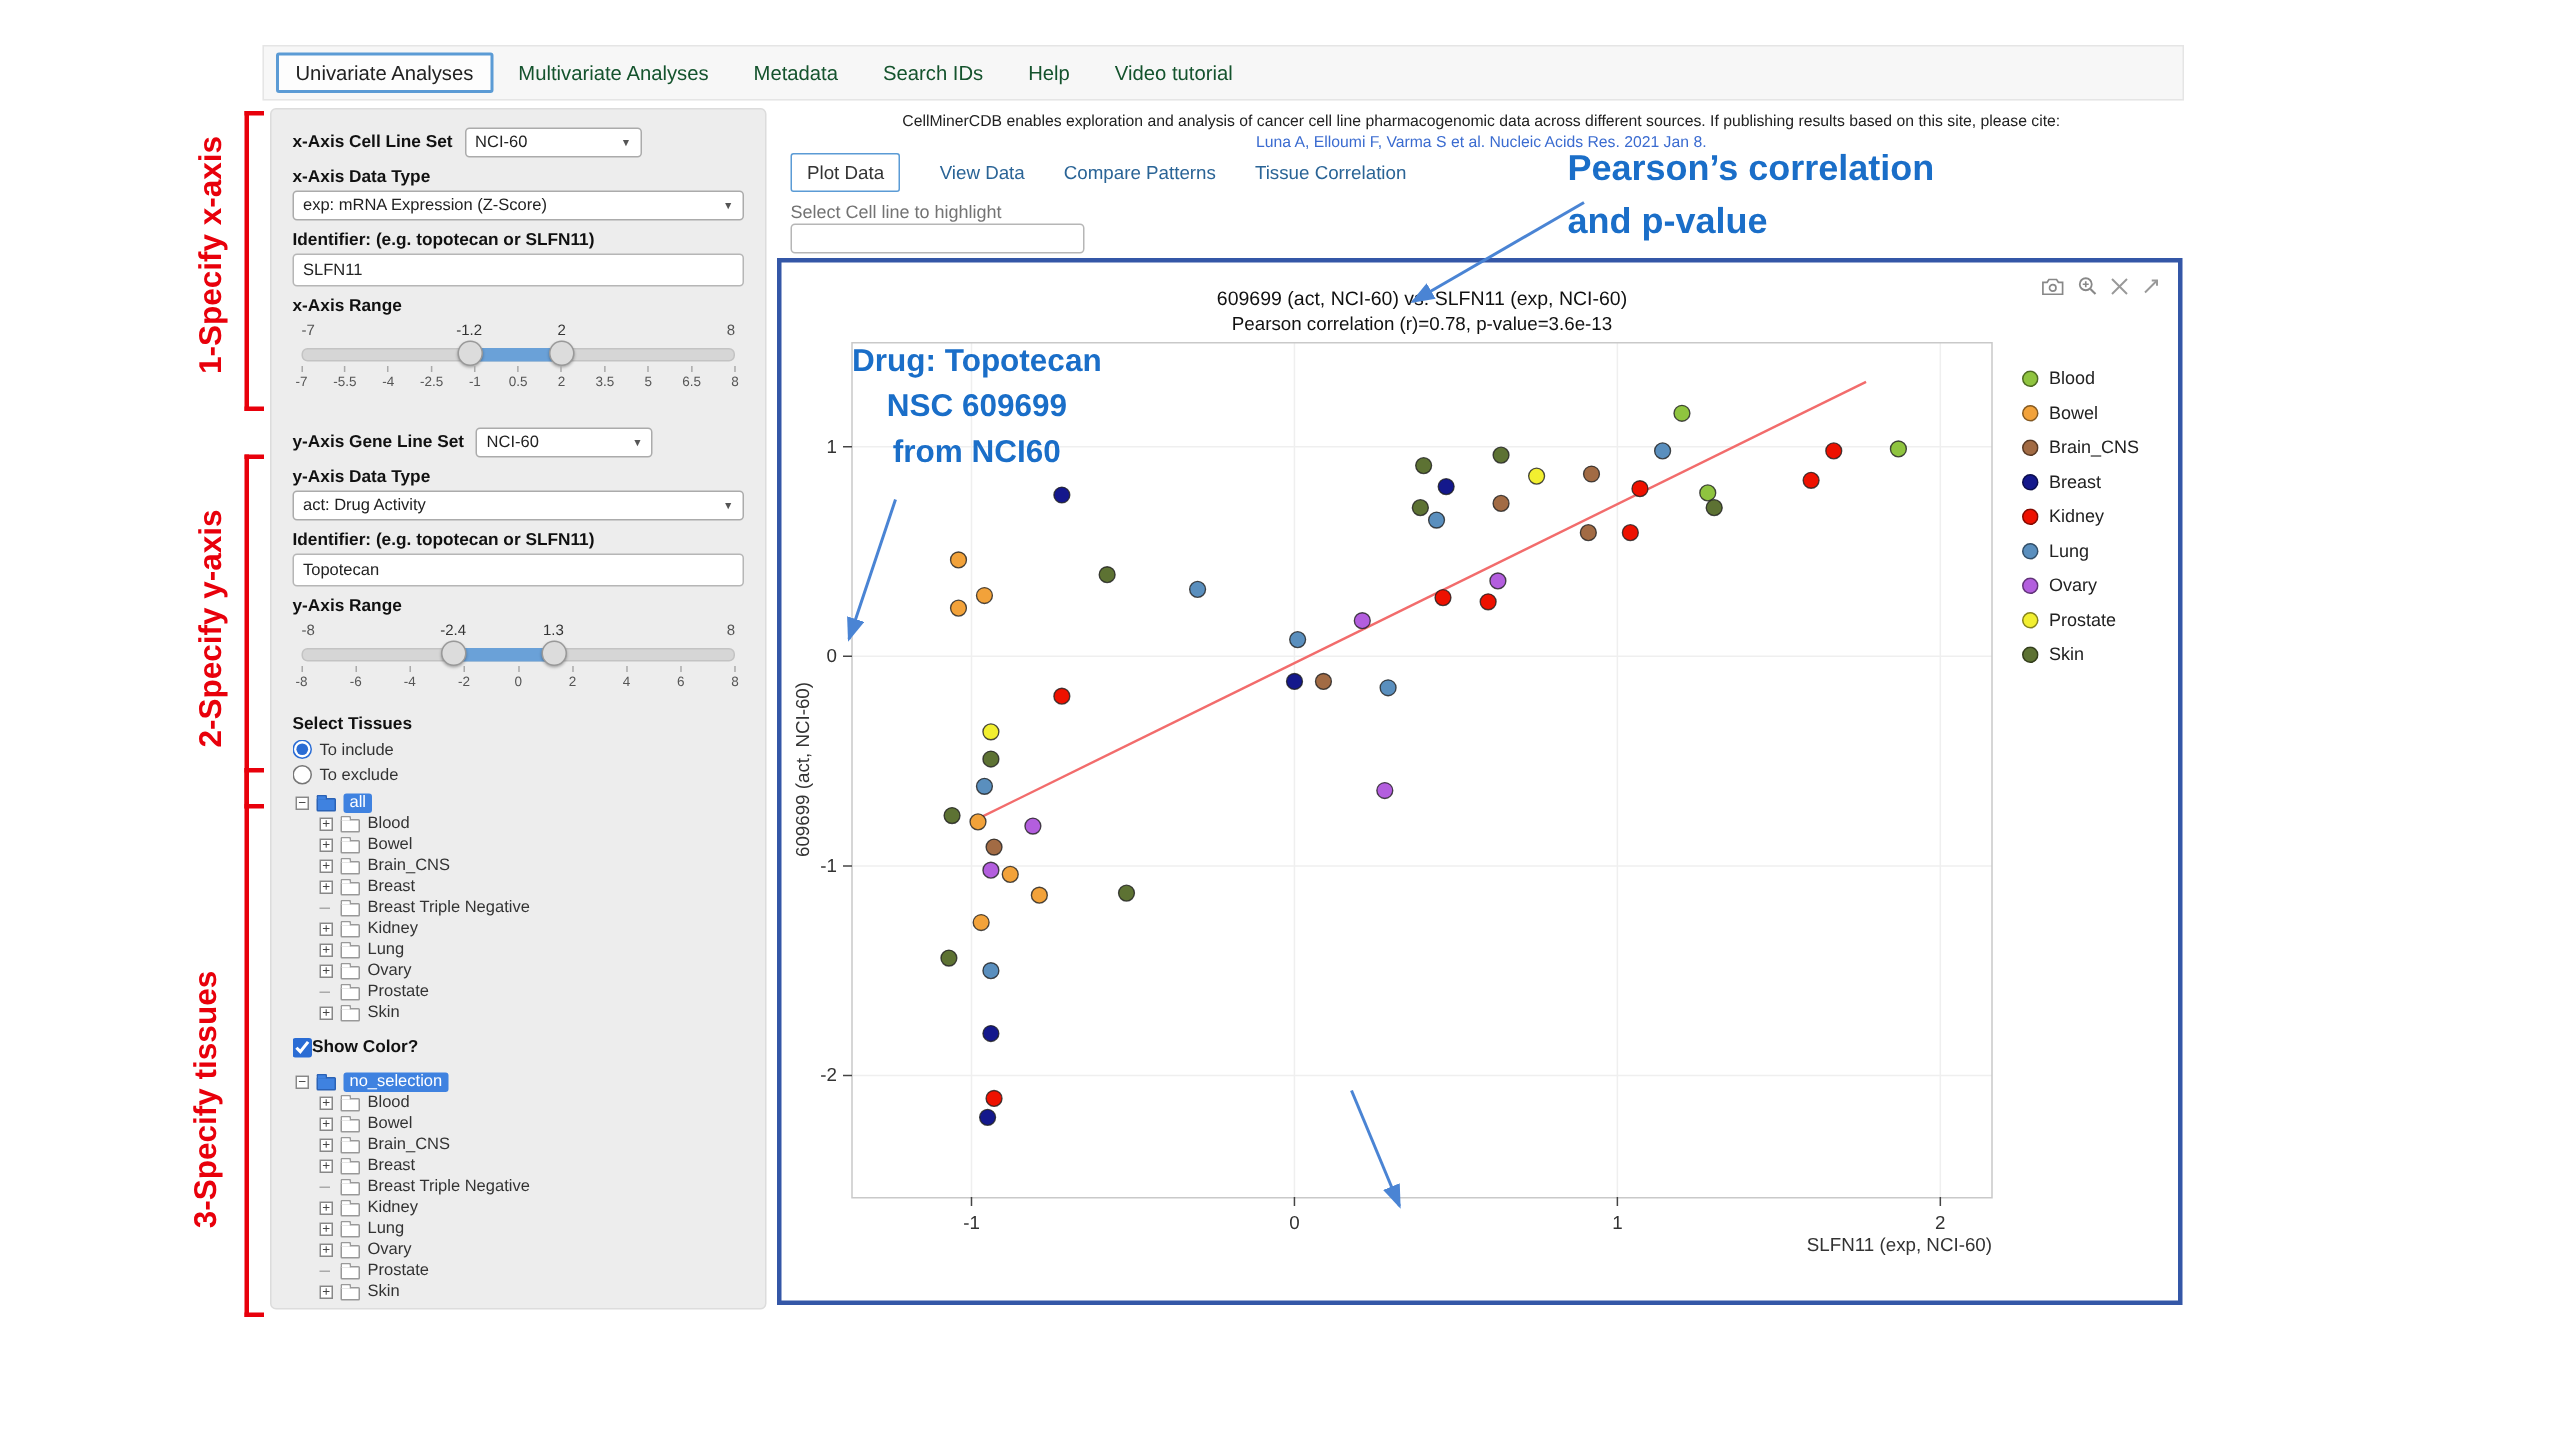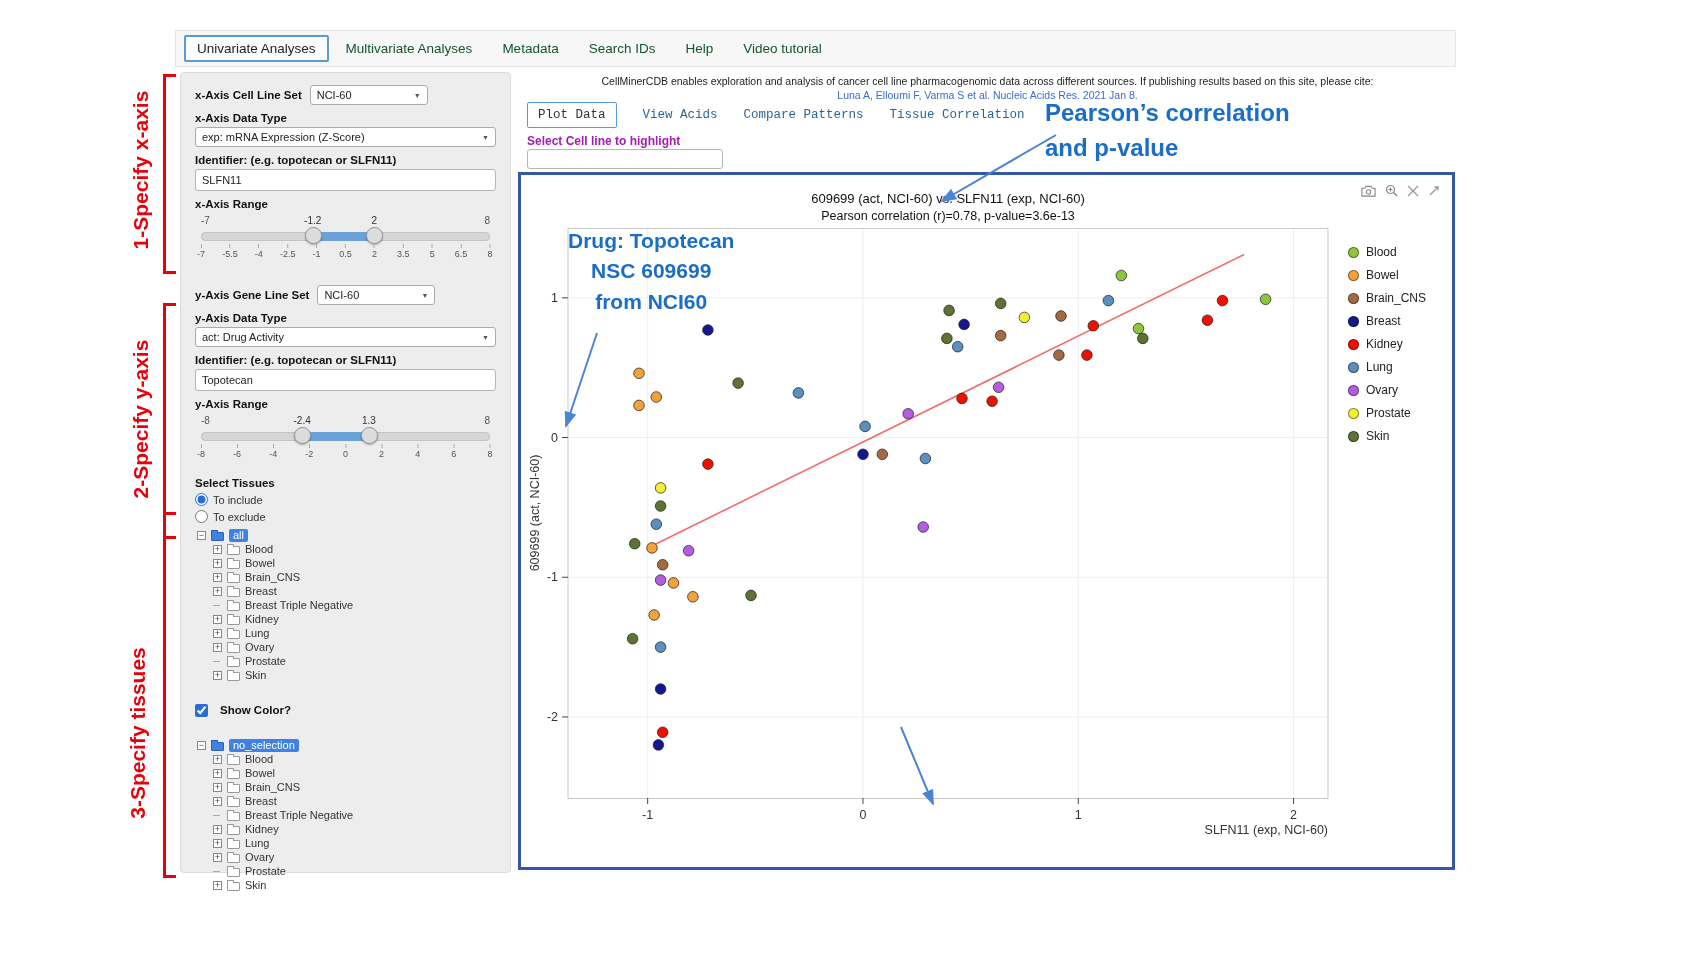--- a/index.html
+++ b/index.html
@@ -40,21 +40,21 @@
   .sl-fill{position:absolute;top:17px;height:9px;background:#6aa1d8;border-radius:4px;}
   .sl-handle{position:absolute;top:12px;width:15px;height:15px;margin-left:-8px;border-radius:50%;
              background:#dcdcdc;border:1px solid #999;box-shadow:0 1px 2px rgba(0,0,0,.3);}
   .sl-grid{position:absolute;left:0;right:0;top:29px;height:18px;}
   .sl-tick{position:absolute;transform:translateX(-50%);text-align:center;}
   .sl-tickline{width:1px;height:4px;background:#aaa;margin:0 auto;}
   .sl-ticklab{font-size:9px;color:#555;margin-top:1px;white-space:nowrap;}
 
   .radio-row{display:flex;align-items:center;gap:5px;font-size:11px;color:#333;height:17px;}
   .radio-row input,.check-row input{accent-color:#2a6cd4;margin:0;}
-  .check-row{display:flex;align-items:center;gap:12px;height:20px;margin:18px 0;}
+  .check-row{display:flex;align-items:center;gap:0;height:20px;margin:6px 0;}
 
   
   .tree{margin:3px 0 2px 2px;}
   .tree-row{display:flex;align-items:center;gap:5px;height:14px;font-size:11px;color:#333;}
   .tree-row.child{margin-left:16px;}
   .expander{width:9px;height:9px;border:1px solid #888;background:#fff;font-size:9px;line-height:7px;
             text-align:center;color:#444;flex:0 0 9px;box-sizing:border-box;}
   .expander-ph{width:9px;flex:0 0 9px;display:flex;align-items:center;}
   .expander-ph::before{content:"";display:block;width:7px;height:1px;background:#aaa;}
   .folder{width:13px;height:9px;border:1px solid #999;background:#fff;border-radius:1px;position:relative;
@@ -62,23 +62,23 @@
   .folder::before{content:"";position:absolute;top:-3px;left:-1px;width:5px;height:2px;border:1px solid #999;
                   border-bottom:none;background:#fff;border-radius:1px 1px 0 0;}
   .folder.root-folder,.folder.root-folder::before{background:#3f82e0;border-color:#2b62b5;}
   .root-chip{background:#3f82e0;color:#fff;padding:0 4px;border-radius:2px;font-size:11px;line-height:13px;}
 
   
   .citation{position:absolute;left:520px;top:74px;width:935px;text-align:center;font-size:10.5px;
             color:#222;line-height:1.35;}
   .cite-link{color:#3a6bd0;text-decoration:none;display:inline-block;}
   .tabs{position:absolute;left:527px;top:102px;display:flex;align-items:center;gap:26px;font-size:12.5px;height:26px;}
-  .tab{color:#2a6496;cursor:default;font-family:Liberation Mono, monospace;}
+  .tab{color:#2a6496;cursor:default;}
   .tab.active{border:1px solid #5b9bd5;padding:5px 10px;color:#333;background:#fff;border-radius:2px;}
-  .hl-label{position:absolute;left:527px;top:134px;font-weight:bold;font-size:12px;color:#a21caf;}
+  .hl-label{position:absolute;left:527px;top:134px;font-weight:normal;font-size:12px;color:#737373;}
   .hl-input{position:absolute;left:527px;top:149px;width:196px;height:20px;}
 
   .plotbox{position:absolute;left:518px;top:172px;width:937px;height:698px;border:3px solid #3457a7;
            background:#fff;box-sizing:border-box;}
   .modebar{position:absolute;right:12px;top:9px;display:flex;gap:9px;align-items:center;}
   .modebar span{display:inline-flex;}
   .plot-title{position:absolute;top:16px;left:47px;width:760px;text-align:center;font-size:13px;color:#111;}
   .plot-subtitle{position:absolute;top:34px;left:47px;width:760px;text-align:center;font-size:12.5px;color:#111;}
   .plotwrap{position:absolute;left:0;top:53px;width:830px;height:625px;}
   .ylab{position:absolute;left:14px;top:338px;transform:translate(-50%,-50%) rotate(-90deg);
@@ -385,21 +385,21 @@
       </div>
   </div>
 
   <div class="citation">
     <div>CellMinerCDB enables exploration and analysis of cancer cell line pharmacogenomic data across different sources. If publishing results based on this site, please cite:</div>
     <a class="cite-link" href="#">Luna A, Elloumi F, Varma S et al. Nucleic Acids Res. 2021 Jan 8.</a>
   </div>
 
   <div class="tabs">
       <div class="tab active">Plot Data</div>
-      <div class="tab">View Acids</div>
+      <div class="tab">View Data</div>
       <div class="tab">Compare Patterns</div>
       <div class="tab">Tissue Correlation</div>
     </div>
 
   <div class="hl-label">Select Cell line to highlight</div>
   <input class="text-input hl-input" value="" style="">
 
   <div class="plotbox">
     <div class="modebar">
       <span>

